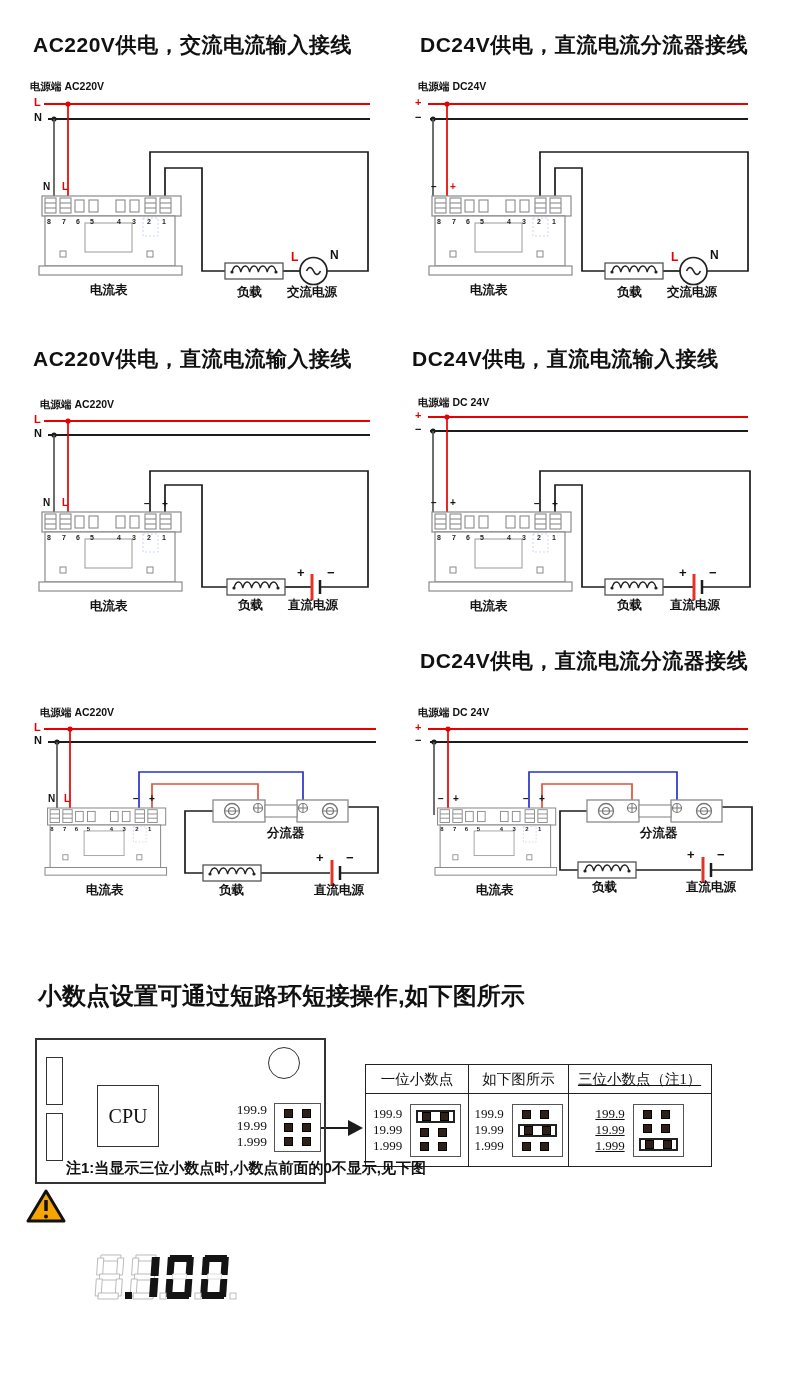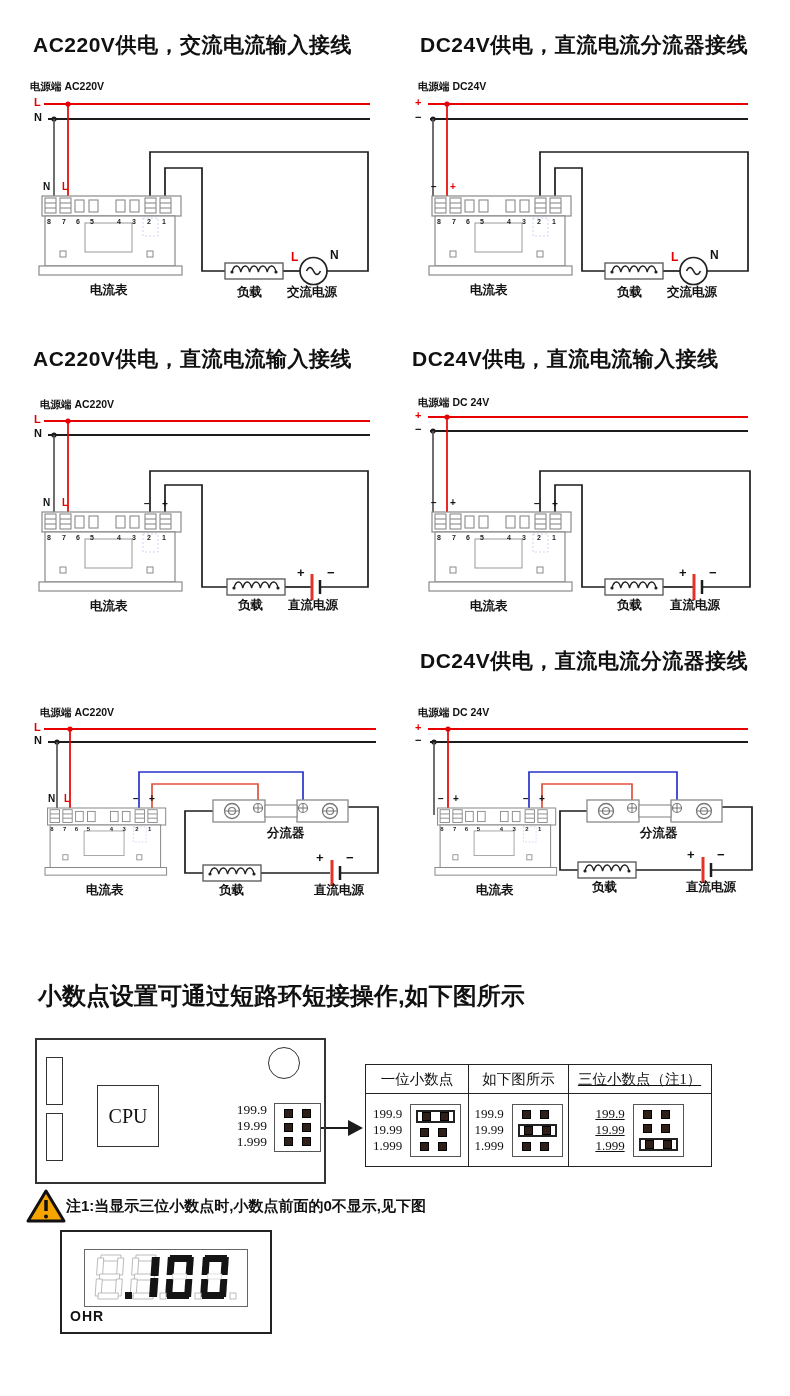--- a/index.html
+++ b/index.html
@@ -513,20 +513,16 @@
             </div>
         <div class="jrow cap">
               <i></i>
               <i></i>
             </div>
       </div>
     </div>
   </div>
 </div>
 
-<span class="lbl note-text" style="left:66px;top:1198px">注1:当显示三位小数点时,小数点前面的0不显示,见下图</span>
-
-<div class="disp-outer">
-  <div class="disp-panel"></div>
-  <span class="brand">OHR</span>
-</div>
+<span class="lbl note-text" style="left:66px;top:1160px">注1:当显示三位小数点时,小数点前面的0不显示,见下图</span>
+
 
 </div>
 
 </body></html>

